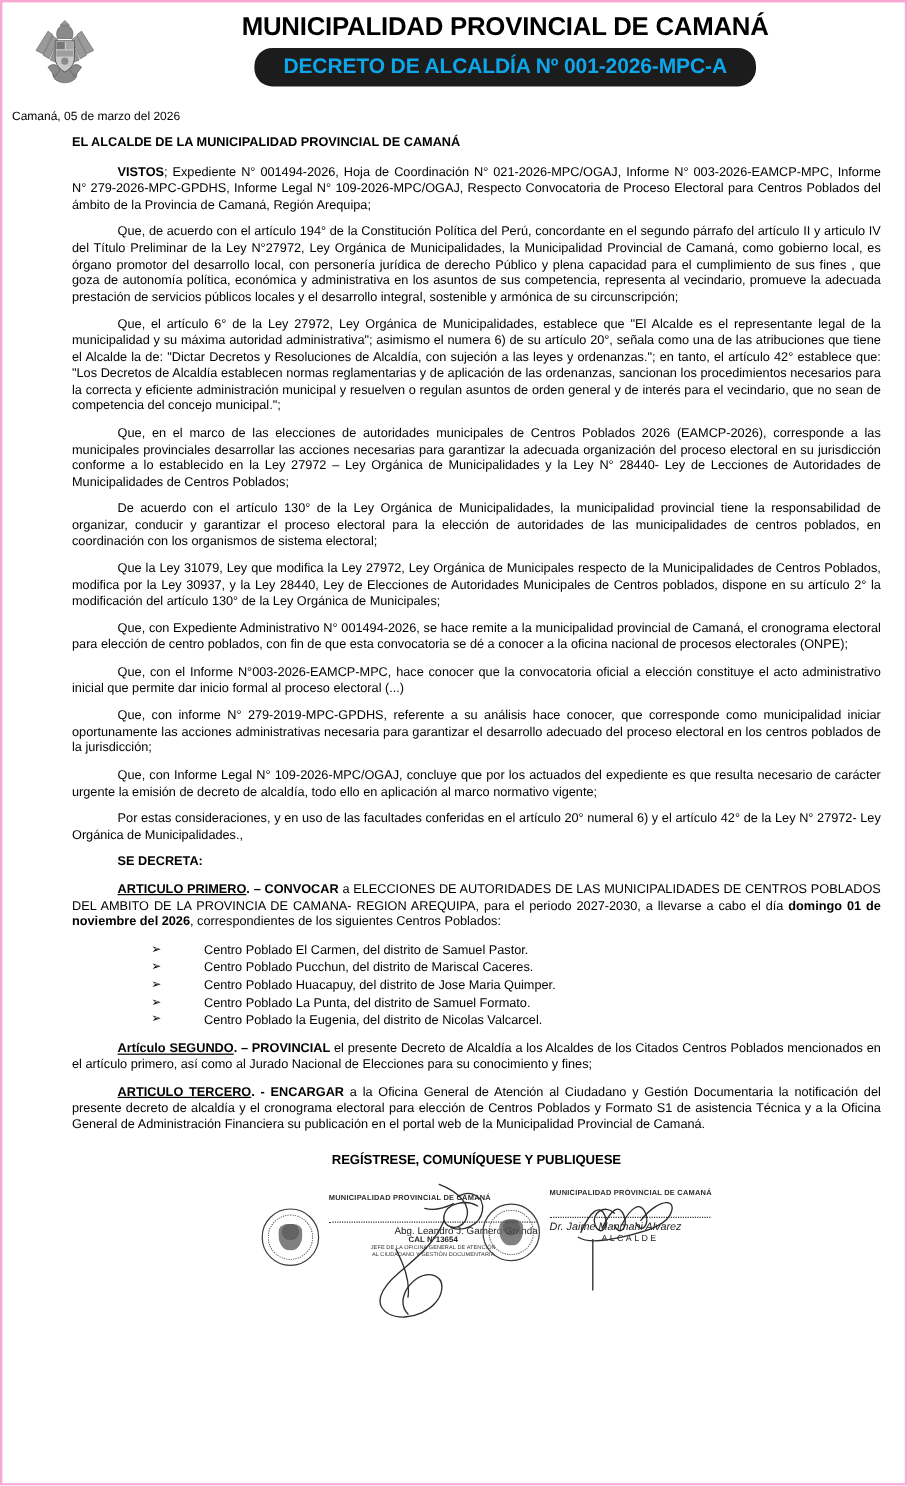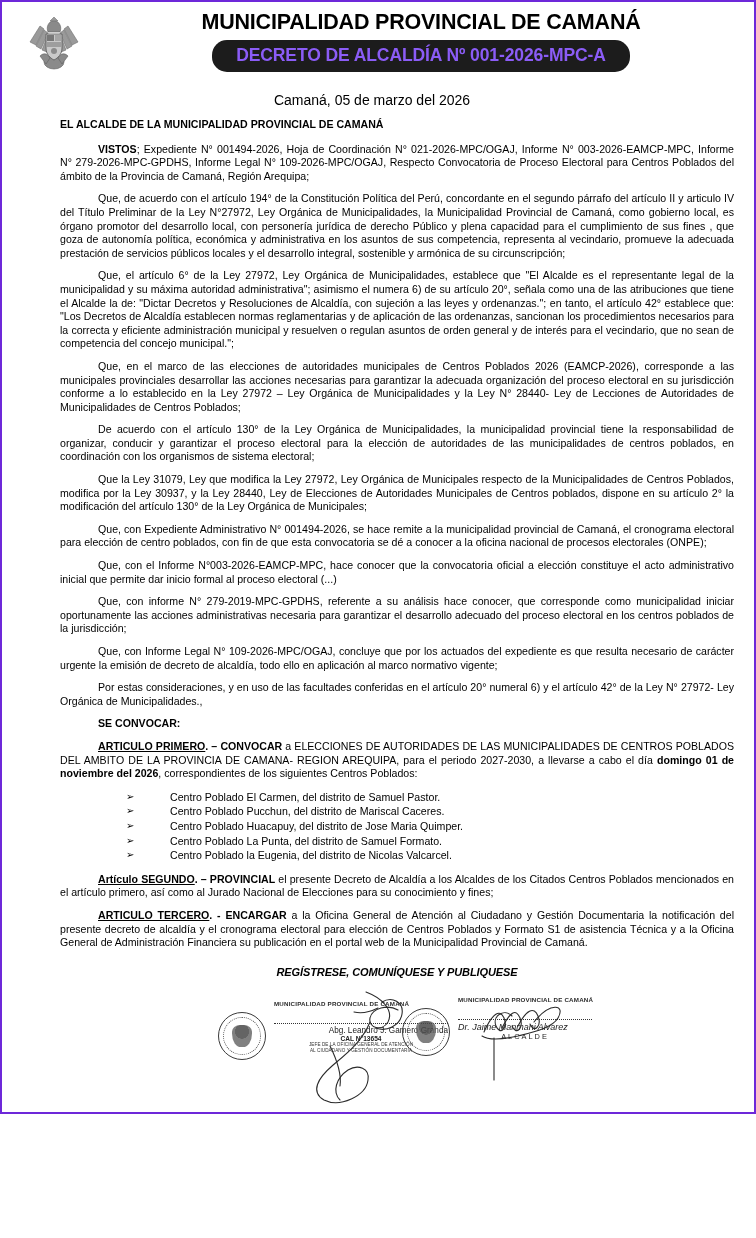--- a/index.html
+++ b/index.html
@@ -7,24 +7,24 @@
     padding: 0;
     background: #ffffff;
   }
   body {
     font-family: "Liberation Sans", sans-serif;
     color: #000000;
   }
   .page {
     position: relative;
     width: 756px;
-    height: 1114px;
+    height: 1238px;
     box-sizing: border-box;
     background: #ffffff;
-    border: 2px solid #6d28d9;
+    border: 2px solid #f9a8d4;
     overflow: hidden;
   }
   .inner {
     position: absolute;
     left: 8px;
     top: 6px;
     width: 736px;
     height: 1220px;
   }
 
@@ -52,34 +52,34 @@
     font-weight: bold;
     letter-spacing: -0.2px;
     line-height: 28px;
     white-space: nowrap;
     font-family: "Liberation Sans", sans-serif;
   }
   .decree-pill {
     display: inline-block;
     margin-top: 4px;
     background: #1c1c1c;
-    color: #8b5cf6;
+    color: #0ea5e9;
     font-size: 17.5px;
     font-weight: bold;
     letter-spacing: -0.1px;
     padding: 5px 24px 6px 24px;
     border-radius: 15px;
     white-space: nowrap;
   }
 
   
   .date-line {
-    text-align: center;
+    text-align: left;
     padding-right: 12px;
-    font-size: 14px;
+    font-size: 10px;
     margin-top: 12px;
     margin-bottom: 10px;
   }
 
   
   .body-area {
     padding: 0 12px 0 50px;
   }
   p.para {
     margin: 0 0 9px 0;
@@ -124,21 +124,20 @@
     font-size: 10px;
   }
 
   
   .closing {
     text-align: center;
     font-size: 11px;
     font-weight: bold;
     margin: 16px 0 0 0;
     letter-spacing: -0.1px;
-    font-style: italic;
   }
 
   
   .sig-row {
     position: relative;
     height: 120px;
     margin-top: 8px;
   }
   .stamp {
     position: absolute;
@@ -286,21 +285,21 @@
       <p class="para">Que, el artículo 6° de la Ley 27972, Ley Orgánica de Municipalidades, establece que "El Alcalde es el representante legal de la municipalidad y su máxima autoridad administrativa"; asimismo el numera 6) de su artículo 20°, señala como una de las atribuciones que tiene el Alcalde la de: "Dictar Decretos y Resoluciones de Alcaldía, con sujeción a las leyes y ordenanzas."; en tanto, el artículo 42° establece que: "Los Decretos de Alcaldía establecen normas reglamentarias y de aplicación de las ordenanzas, sancionan los procedimientos necesarios para la correcta y eficiente administración municipal y resuelven o regulan asuntos de orden general y de interés para el vecindario, que no sean de competencia del concejo municipal.";</p>
       <p class="para">Que, en el marco de las elecciones de autoridades municipales de Centros Poblados 2026 (EAMCP-2026), corresponde a las municipales provinciales desarrollar las acciones necesarias para garantizar la adecuada organización del proceso electoral en su jurisdicción conforme a lo establecido en la Ley 27972 – Ley Orgánica de Municipalidades y la Ley N° 28440- Ley de Lecciones de Autoridades de Municipalidades de Centros Poblados;</p>
       <p class="para">De acuerdo con el artículo 130° de la Ley Orgánica de Municipalidades, la municipalidad provincial tiene la responsabilidad de organizar, conducir y garantizar el proceso electoral para la elección de autoridades de las municipalidades de centros poblados, en coordinación con los organismos de sistema electoral;</p>
       <p class="para">Que la Ley 31079, Ley que modifica la Ley 27972, Ley Orgánica de Municipales respecto de la Municipalidades de Centros Poblados, modifica por la Ley 30937, y la Ley 28440, Ley de Elecciones de Autoridades Municipales de Centros poblados, dispone en su artículo 2° la modificación del artículo 130° de la Ley Orgánica de Municipales;</p>
       <p class="para">Que, con Expediente Administrativo N° 001494-2026, se hace remite a la municipalidad provincial de Camaná, el cronograma electoral para elección de centro poblados, con fin de que esta convocatoria se dé a conocer a la oficina nacional de procesos electorales (ONPE);</p>
       <p class="para">Que, con el Informe N°003-2026-EAMCP-MPC, hace conocer que la convocatoria oficial a elección constituye el acto administrativo inicial que permite dar inicio formal al proceso electoral (...)</p>
       <p class="para">Que, con informe N° 279-2019-MPC-GPDHS, referente a su análisis hace conocer, que corresponde como municipalidad iniciar oportunamente las acciones administrativas necesaria para garantizar el desarrollo adecuado del proceso electoral en los centros poblados de la jurisdicción;</p>
       <p class="para">Que, con Informe Legal N° 109-2026-MPC/OGAJ, concluye que por los actuados del expediente es que resulta necesario de carácter urgente la emisión de decreto de alcaldía, todo ello en aplicación al marco normativo vigente;</p>
       <p class="para">Por estas consideraciones, y en uso de las facultades conferidas en el artículo 20° numeral 6) y el artículo 42° de la Ley N° 27972- Ley Orgánica de Municipalidades.,</p>
 
-      <div class="section-label">SE CONVOCAR:</div>
+      <div class="section-label">SE DECRETA:</div>
 
       <p class="para"><b class="u">ARTICULO PRIMERO</b><b>. – </b><b>CONVOCAR</b><span> a ELECCIONES DE AUTORIDADES DE LAS MUNICIPALIDADES DE CENTROS POBLADOS DEL AMBITO DE LA PROVINCIA DE CAMANA- REGION AREQUIPA, para el periodo 2027-2030, a llevarse a cabo el día </span><b>domingo 01 de noviembre del 2026</b><span>, correspondientes de los siguientes Centros Poblados:</span></p>
 
       <ul class="cp-list">
         <li><span class="arrow">➢</span><span>Centro Poblado El Carmen, del distrito de Samuel Pastor.</span></li>
         <li><span class="arrow">➢</span><span>Centro Poblado Pucchun, del distrito de Mariscal Caceres.</span></li>
         <li><span class="arrow">➢</span><span>Centro Poblado Huacapuy, del distrito de Jose Maria Quimper.</span></li>
         <li><span class="arrow">➢</span><span>Centro Poblado La Punta, del distrito de Samuel Formato.</span></li>
         <li><span class="arrow">➢</span><span>Centro Poblado la Eugenia, del distrito de Nicolas Valcarcel.</span></li>
       </ul>

